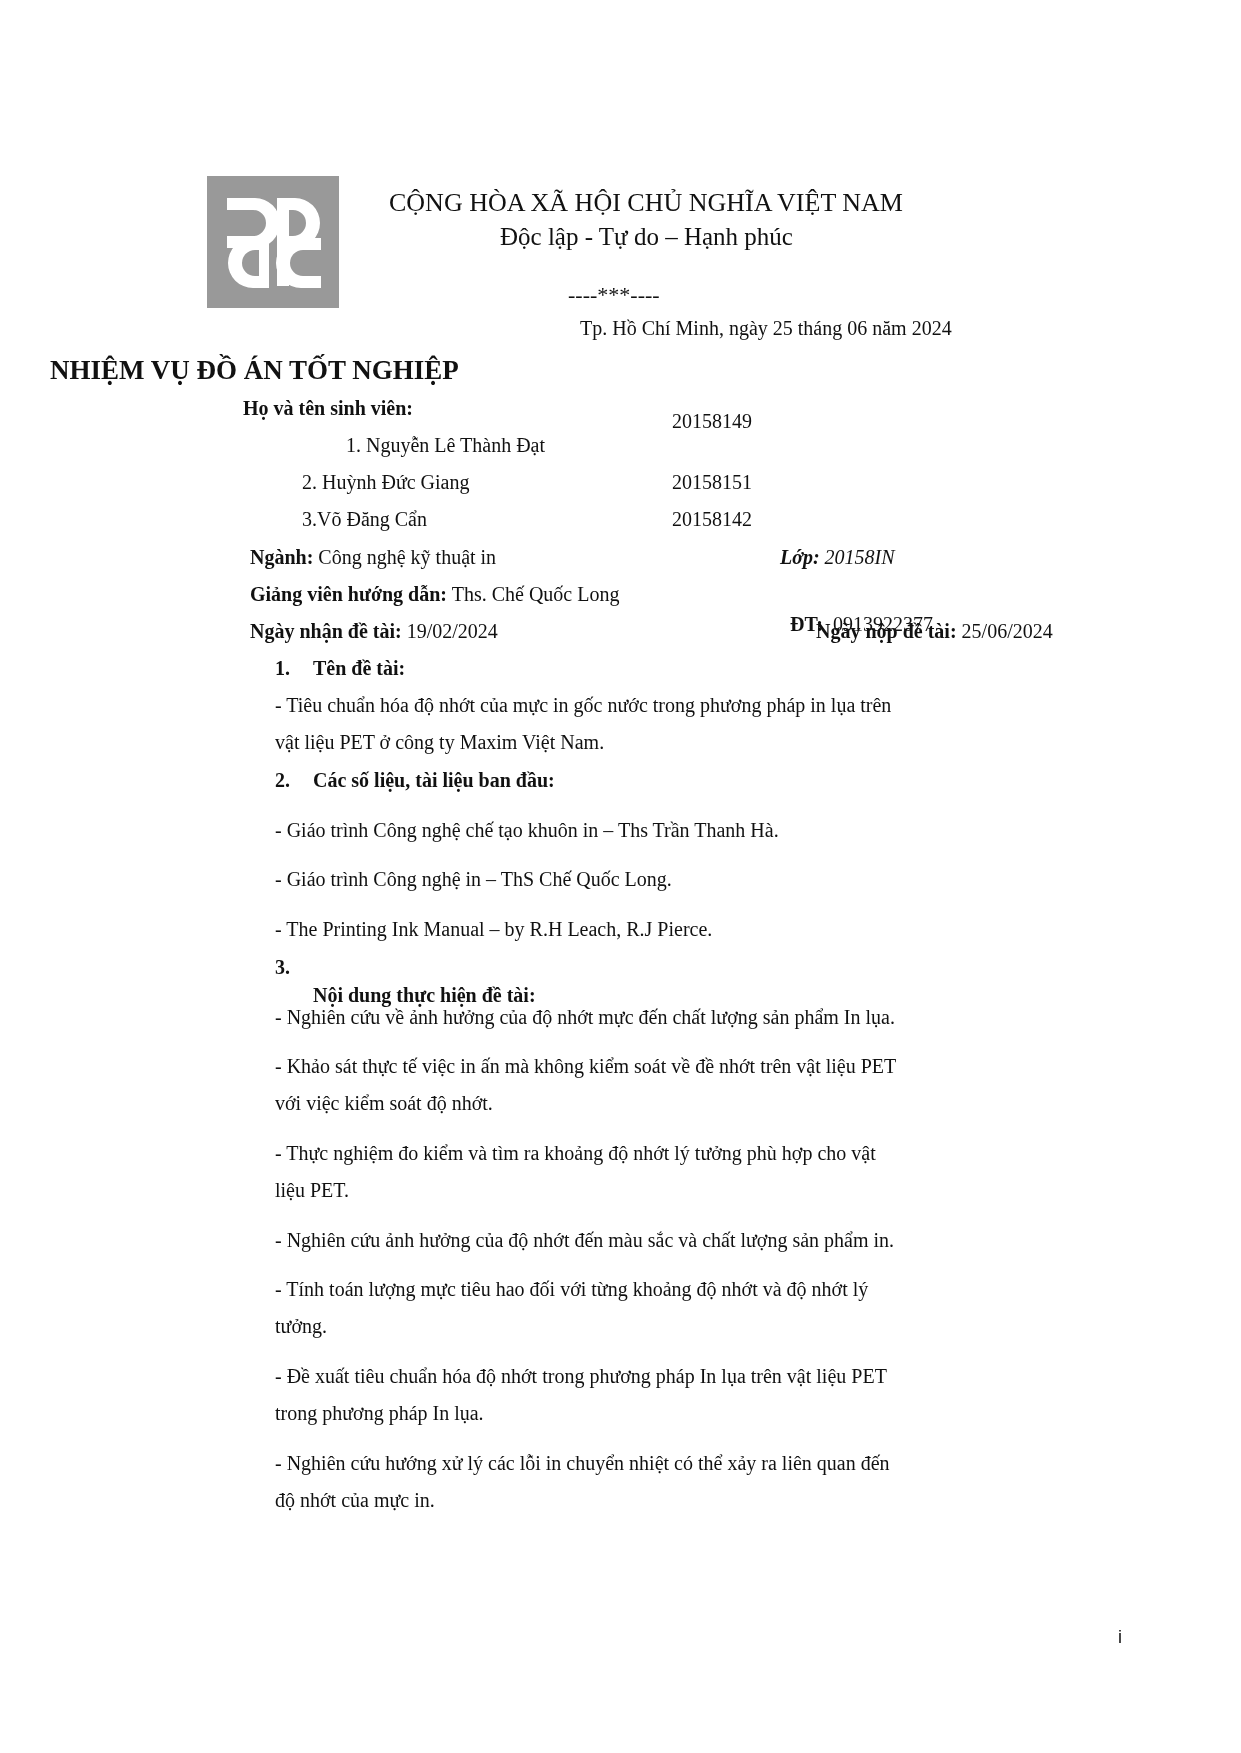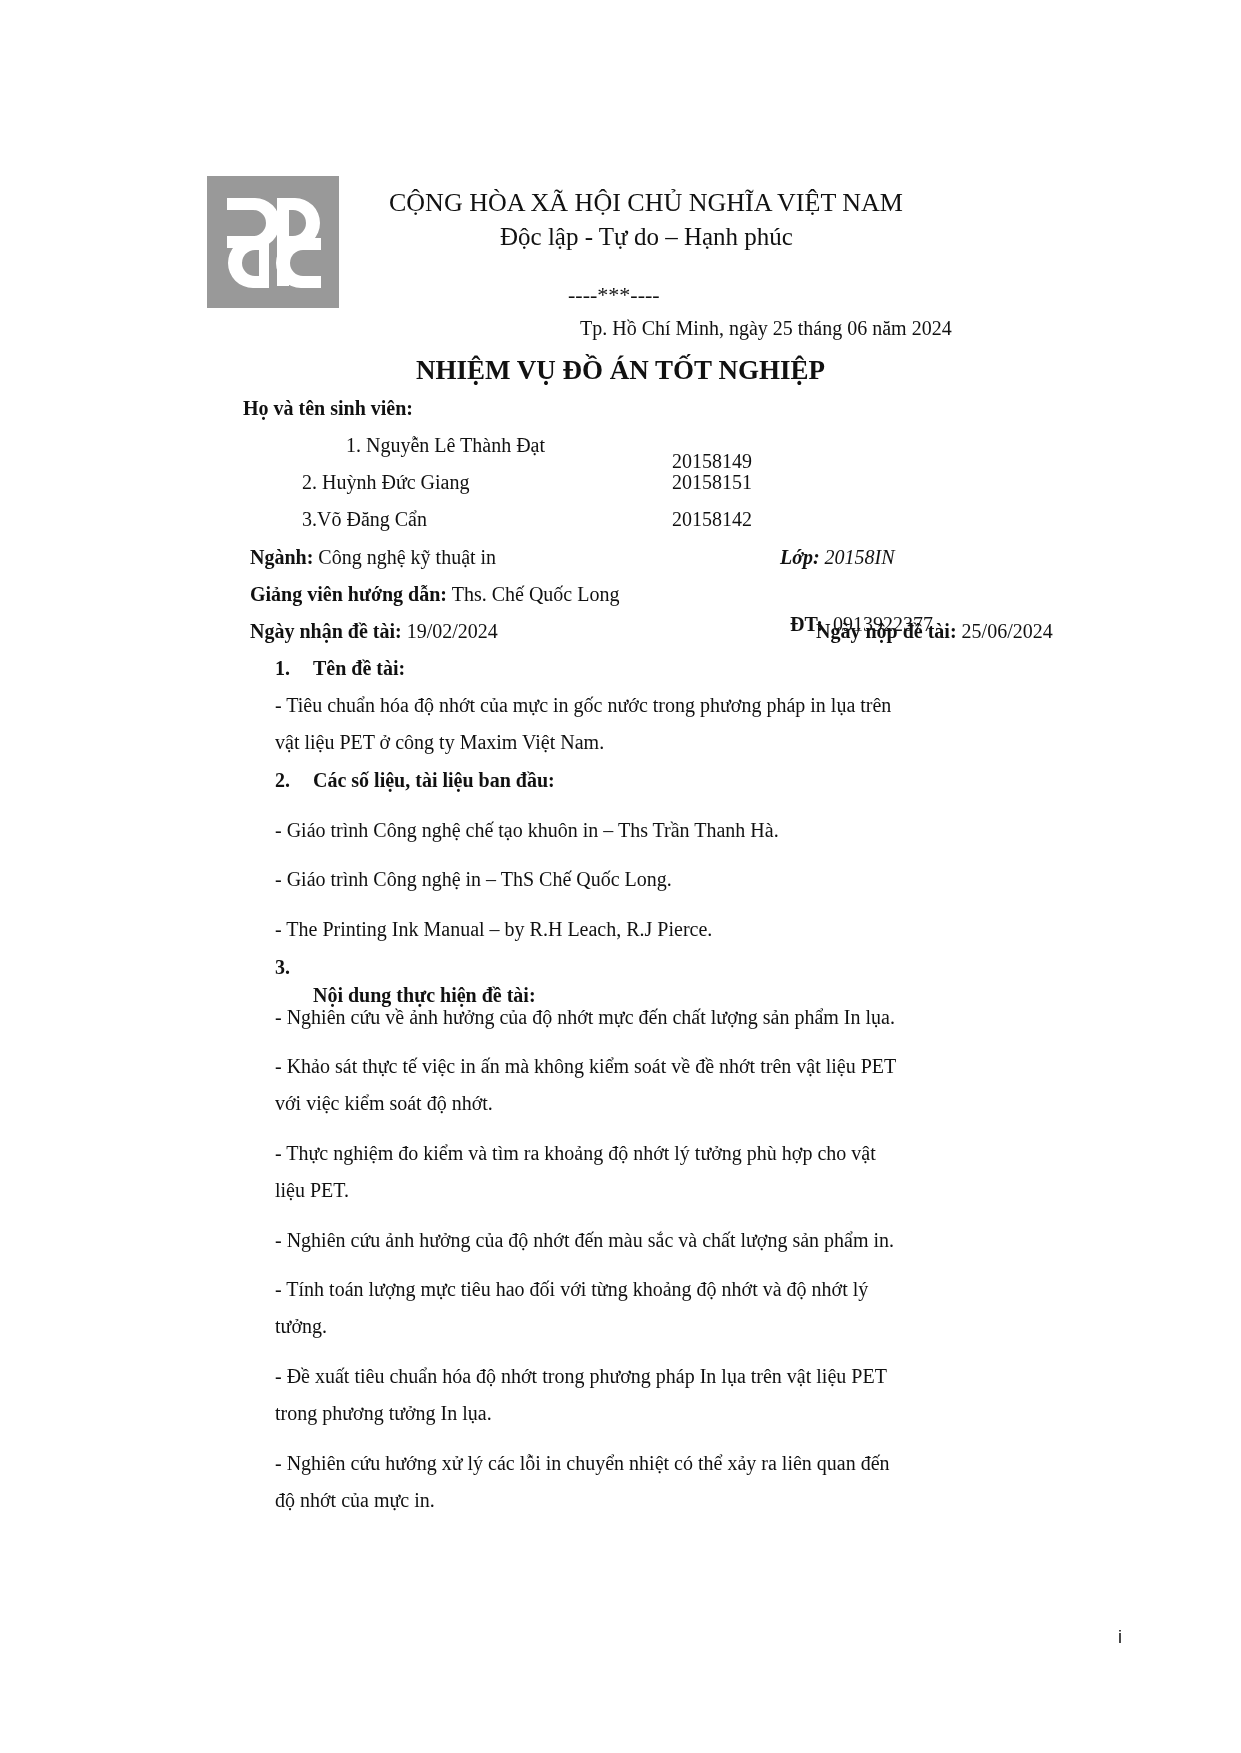--- a/index.html
+++ b/index.html
@@ -3,21 +3,21 @@
 <meta charset="utf-8">
 <style>
   html, body { margin: 0; padding: 0; background: #ffffff; }
   body { width: 1241px; height: 1753px; position: relative; overflow: hidden;
          font-family: "Liberation Serif", "DejaVu Serif", serif; color: #111; }
   .abs { position: absolute; white-space: nowrap; }
   .t { font-size: 20px; line-height: 30px; }
   .b { font-weight: bold; }
   .logo { position: absolute; left: 207px; top: 176px; width: 132px; height: 132px; background: #999999; }
   .logo svg { width: 132px; height: 132px; display: block; }
-  .title { font-size: 27px; font-weight: bold; left: 0; width: 1241px; text-align: center; box-sizing: border-box; }
+  .title { font-size: 27px; font-weight: bold; left: 0; width: 1241px; padding-left: 50px; box-sizing: border-box; }
   .pageno { font-family: "Liberation Sans", "DejaVu Sans", sans-serif; font-size: 18px; }
 </style>
 </head>
 <body>
 
 <div class="logo">
   <svg viewBox="0 0 132 132">
     <rect width="132" height="132" fill="#999999"></rect>
 
     <path d="M20 22 H48 A25 25 0 0 1 48 72 H20 V60 H46 A13 13 0 0 0 46 34 H20 Z" fill="#ffffff"></path>
@@ -33,21 +33,21 @@
 <div class="abs t" style="left:389px; top:188px; font-size:26px;">CỘNG HÒA XÃ HỘI CHỦ NGHĨA VIỆT NAM</div>
 <div class="abs t" style="left:500px; top:222px; font-size:25px;">Độc lập - Tự do – Hạnh phúc</div>
 <div class="abs t" style="left:568px; top:280px; font-size:22px;">----***----</div>
 <div class="abs t" style="left:580px; top:313px;">Tp. Hồ Chí Minh, ngày 25 tháng 06 năm 2024</div>
 
 <div class="abs title" style="top:355px;">NHIỆM VỤ ĐỒ ÁN TỐT NGHIỆP</div>
 
 <div class="abs t b" style="left:243px; top:393px;">Họ và tên sinh viên:</div>
 
 <div class="abs t" style="left:298px; top:430px;margin-left:48px;">1. Nguyễn Lê Thành Đạt</div>
-<div class="abs t" style="left:672px; top:446px;">20158149</div>
+<div class="abs t" style="left:672px; top:406px;">20158149</div>
 
 <div class="abs t" style="left:302px; top:467px;">2. Huỳnh Đức Giang</div>
 <div class="abs t" style="left:672px; top:467px;">20158151</div>
 
 <div class="abs t" style="left:302px; top:504px;">3.Võ Đăng Cẩn</div>
 <div class="abs t" style="left:672px; top:504px;">20158142</div>
 
 <div class="abs t" style="left:250px; top:542px;">
   <span class="b">Ngành:</span><span> Công nghệ kỹ thuật in</span>
 </div>
@@ -84,17 +84,17 @@
 <div class="abs t b" style="left:313px; top:952px;margin-top:28px;">Nội dung thực hiện đề tài:</div>
 <div class="abs t" style="left:275px; top:1002px;">- Nghiên cứu về ảnh hưởng của độ nhớt mực đến chất lượng sản phẩm In lụa.</div>
 <div class="abs t" style="left:275px; top:1051px;">- Khảo sát thực tế việc in ấn mà không kiểm soát về đề nhớt trên vật liệu PET</div>
 <div class="abs t" style="left:275px; top:1088px;">với việc kiểm soát độ nhớt.</div>
 <div class="abs t" style="left:275px; top:1138px;">- Thực nghiệm đo kiểm và tìm ra khoảng độ nhớt lý tưởng phù hợp cho vật</div>
 <div class="abs t" style="left:275px; top:1175px;">liệu PET.</div>
 <div class="abs t" style="left:275px; top:1225px;">- Nghiên cứu ảnh hưởng của độ nhớt đến màu sắc và chất lượng sản phẩm in.</div>
 <div class="abs t" style="left:275px; top:1274px;">- Tính toán lượng mực tiêu hao đối với từng khoảng độ nhớt và độ nhớt lý</div>
 <div class="abs t" style="left:275px; top:1311px;">tưởng.</div>
 <div class="abs t" style="left:275px; top:1361px;">- Đề xuất tiêu chuẩn hóa độ nhớt trong phương pháp In lụa trên vật liệu PET</div>
-<div class="abs t" style="left:275px; top:1398px;">trong phương tưởng In lụa.</div>
+<div class="abs t" style="left:275px; top:1398px;">trong phương pháp In lụa.</div>
 <div class="abs t" style="left:275px; top:1448px;">- Nghiên cứu hướng xử lý các lỗi in chuyển nhiệt có thể xảy ra liên quan đến</div>
 <div class="abs t" style="left:275px; top:1485px;">độ nhớt của mực in.</div>
 
 <div class="abs pageno" style="left:1118px; top:1627px;">i</div>
 
 </body></html>

